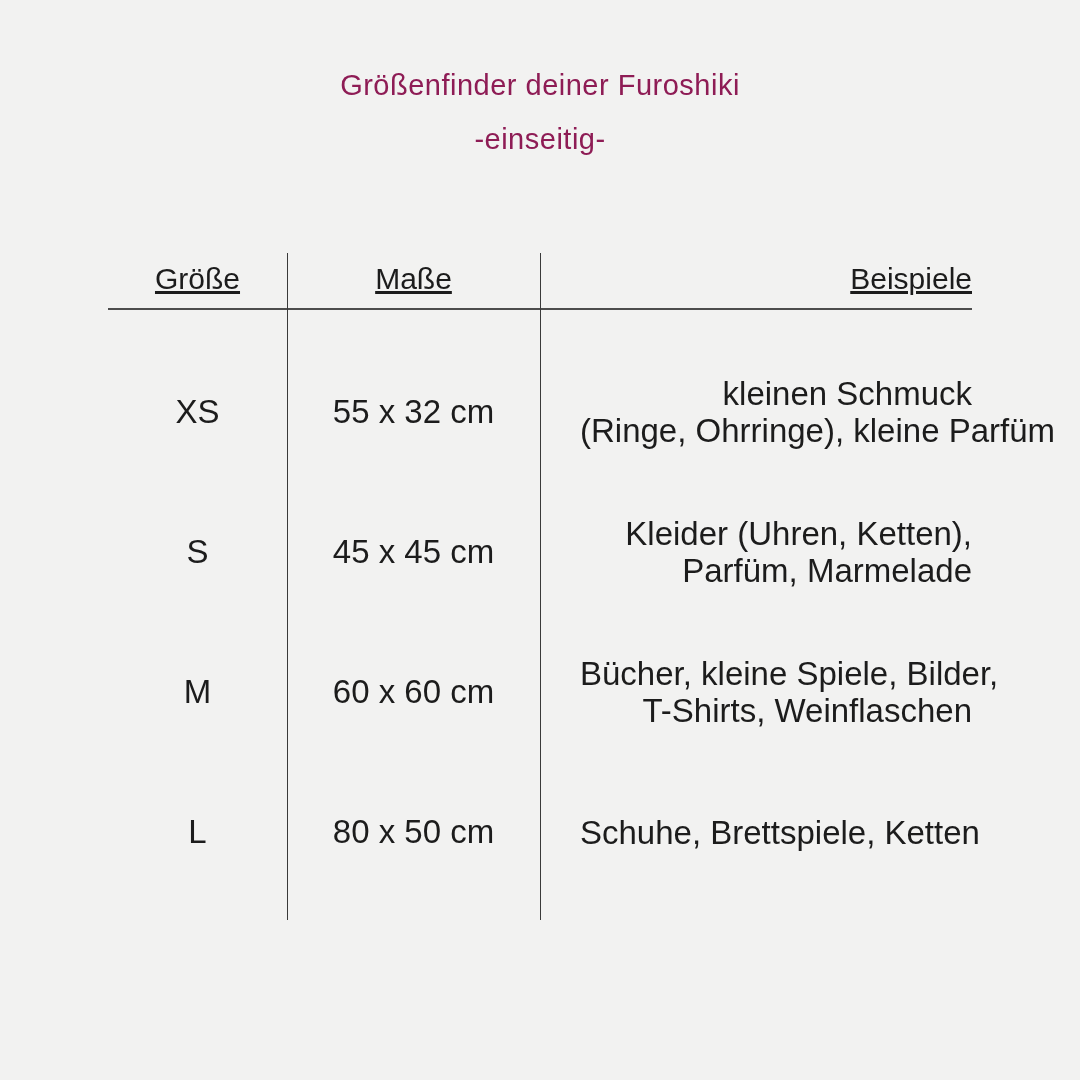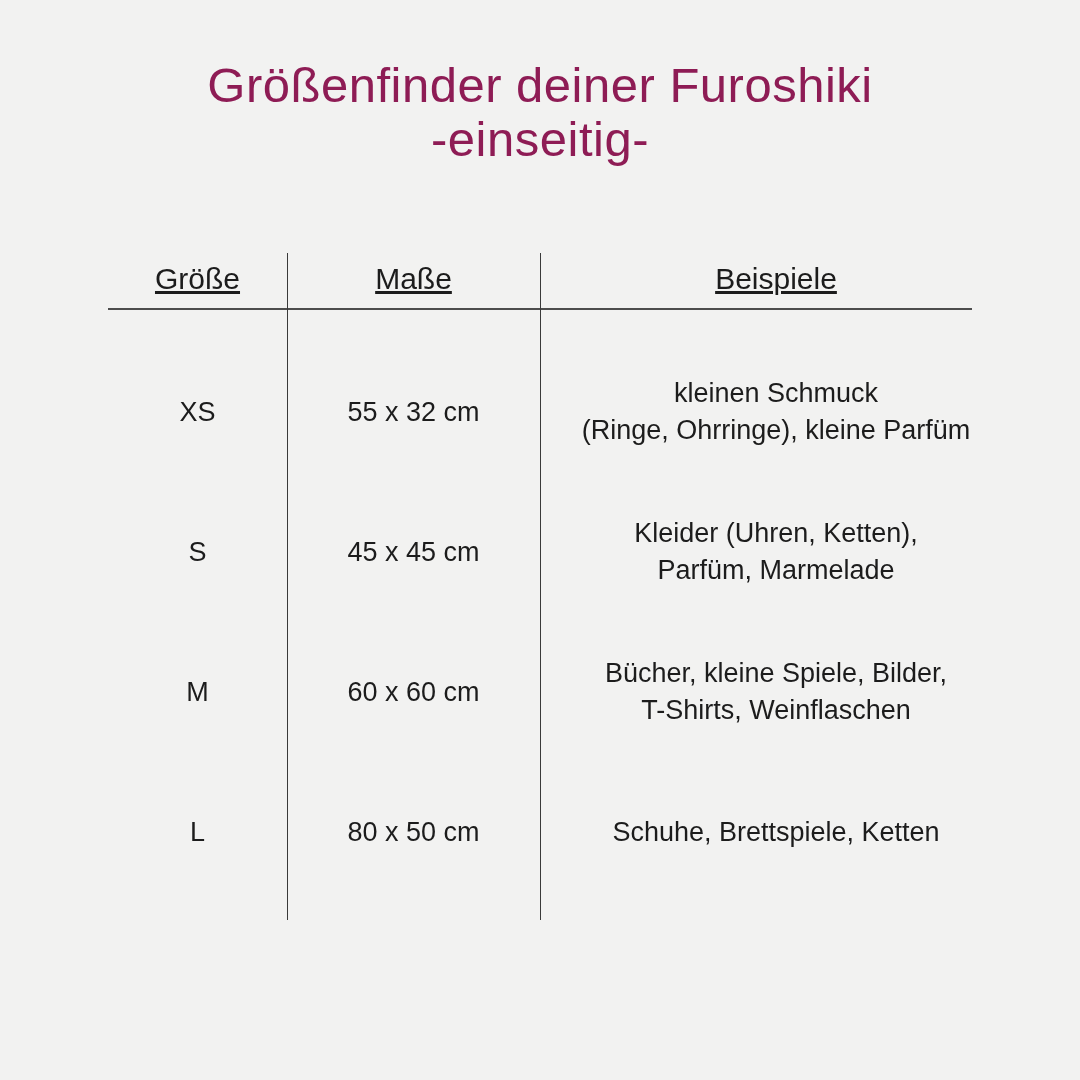--- a/index.html
+++ b/index.html
@@ -10,21 +10,21 @@
     width: 1080px;
     height: 1080px;
     background: #f2f2f1;
     font-family: "Liberation Sans", sans-serif;
     color: #1c1c1c;
     overflow: hidden;
   }
   .title {
     margin: 58px 0 0 0;
     text-align: center;
-    font-size: 49px;
+    font-size: 29px;
     font-weight: 400;
     line-height: 54px;
     color: #8e1c55;
     letter-spacing: 0.5px;
   }
   .title-line { display: block; }
 
   .size-table {
     position: relative;
     margin: 84px 0 0 108px;
@@ -53,25 +53,25 @@
     width: 864px;
   }
   .tbody {
     padding-top: 32px;
   }
   .tr {
     display: grid;
     grid-template-columns: 179px 253px 432px;
     height: 140px;
     align-items: center;
-    font-size: 27px;
+    font-size: 33px;
   }
   .cell-center { text-align: center; }
   .cell-left {
-    text-align: center;
+    text-align: right;
     padding-left: 40px;
   }
   .td-examples {
     white-space: pre;
     line-height: 37px;
     overflow: visible;
   }
 </style>
 </head>
 <body>

